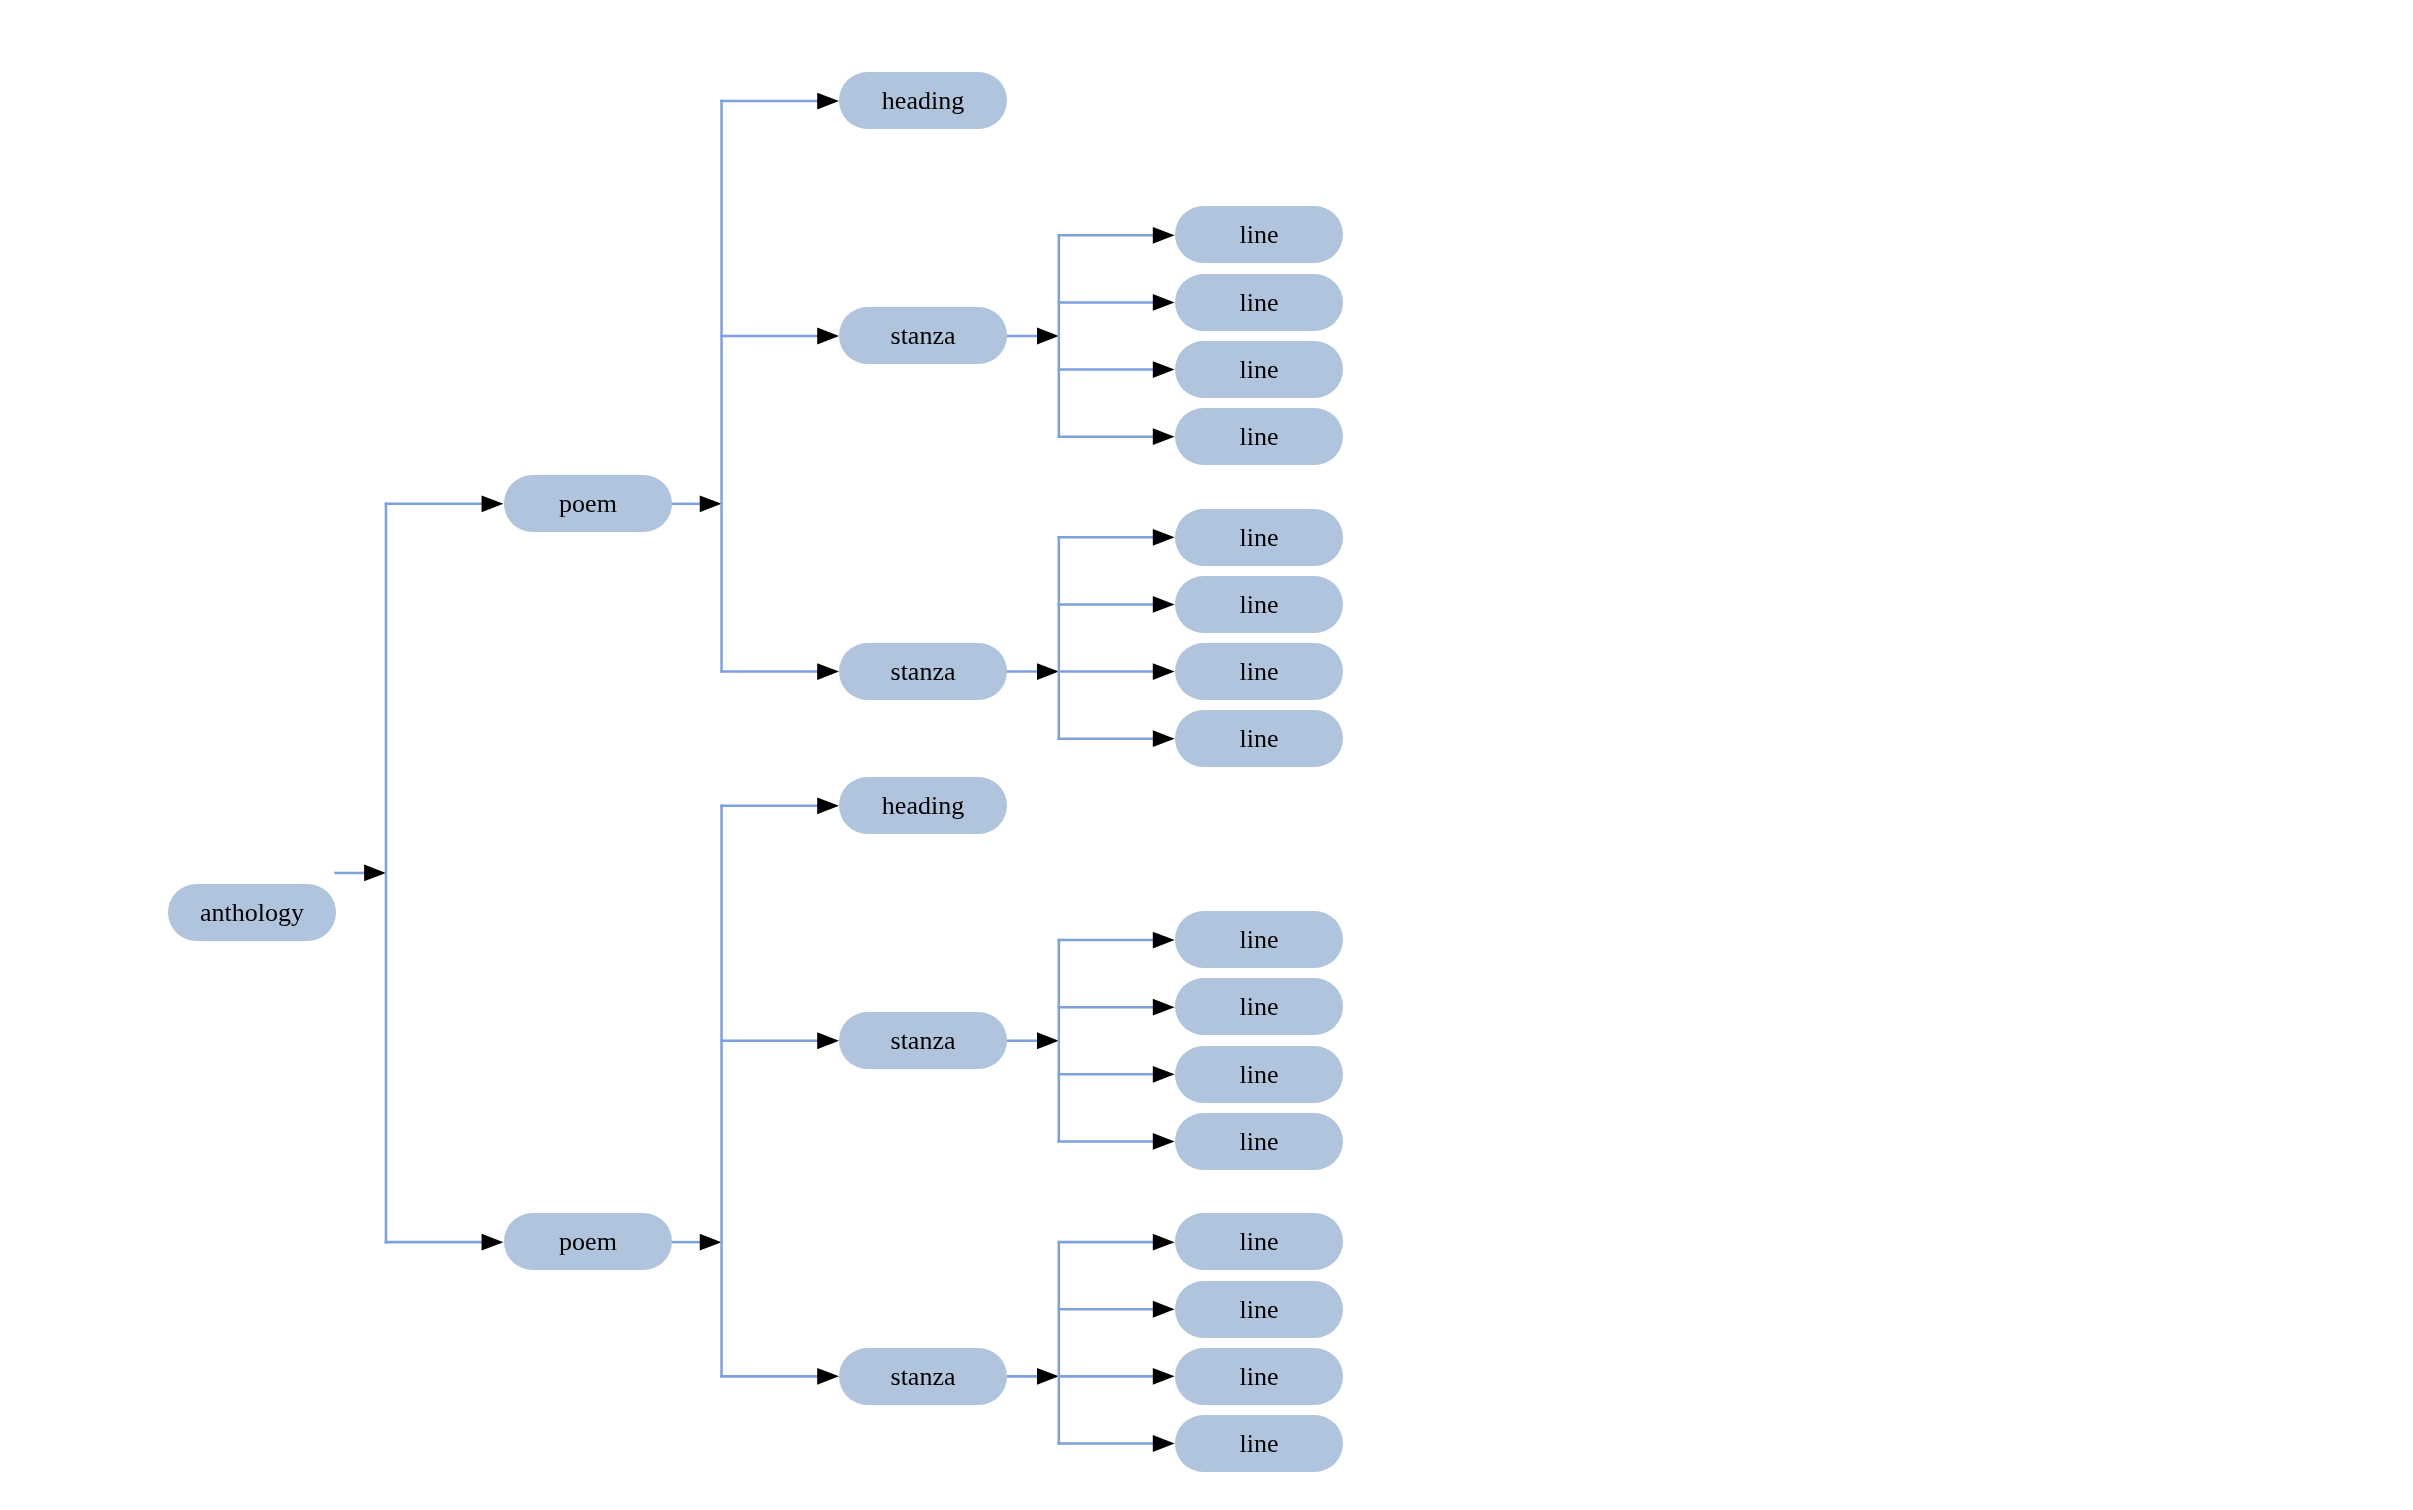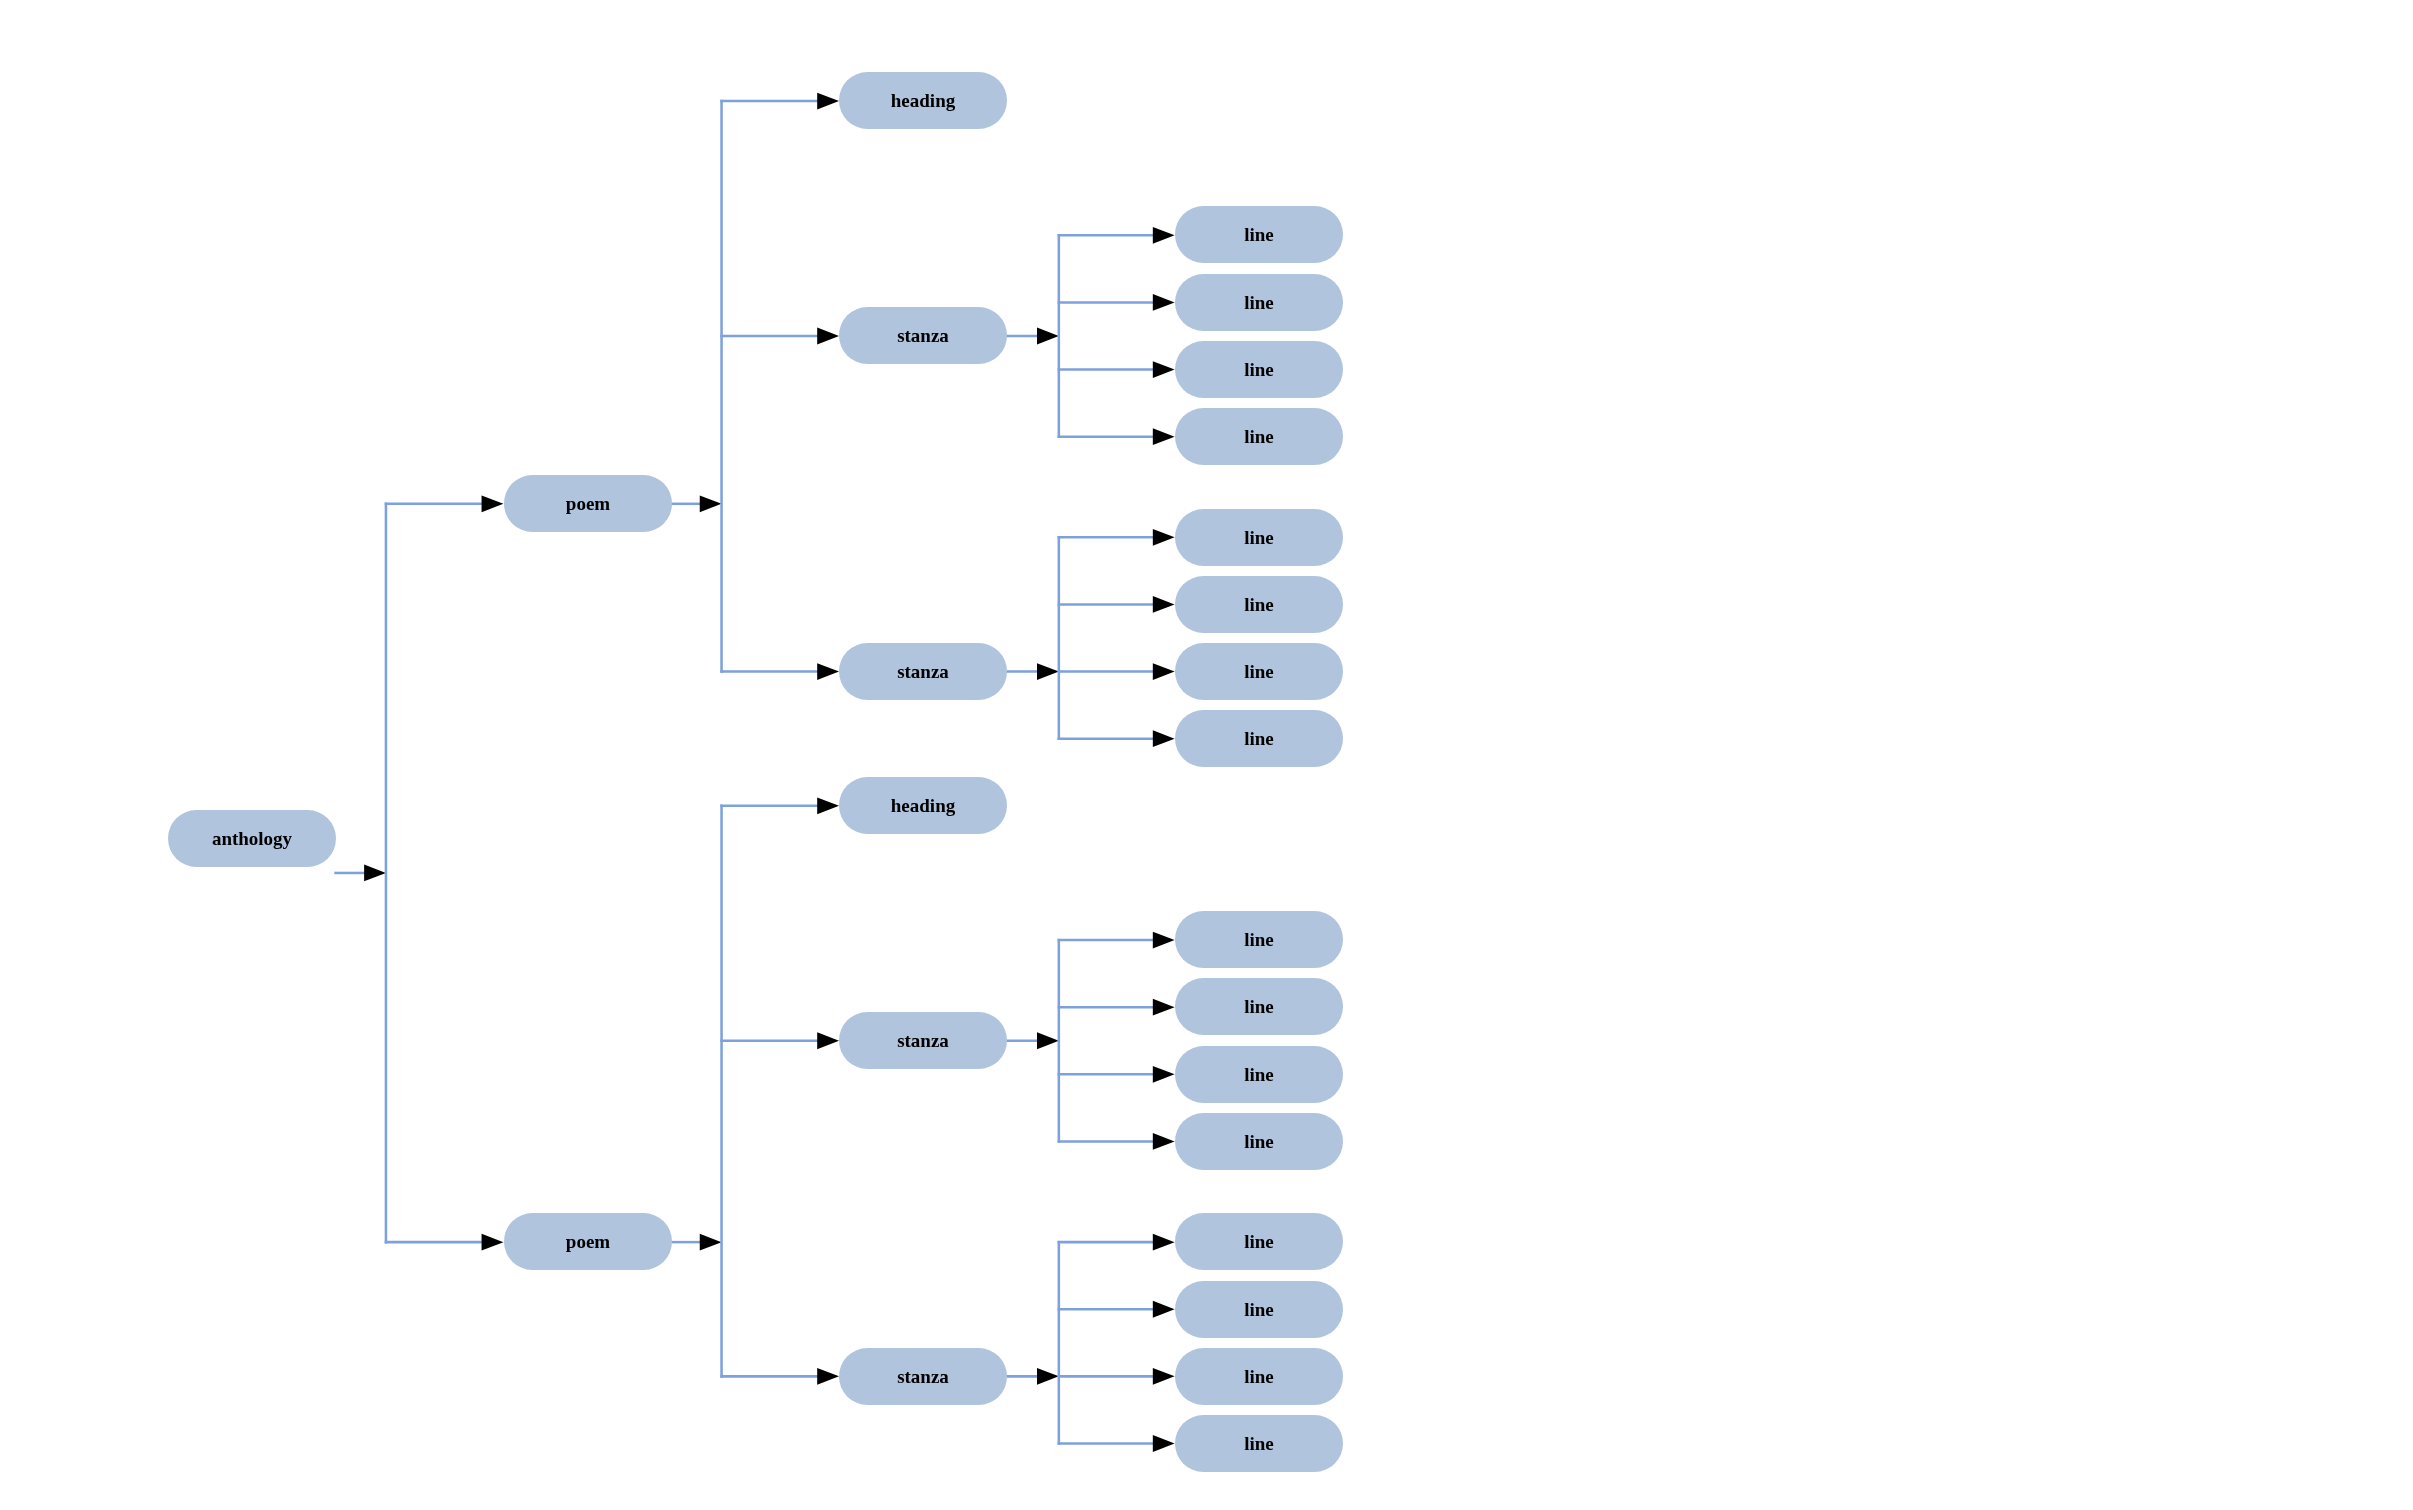--- a/index.html
+++ b/index.html
@@ -23,22 +23,22 @@
     height: 1511px;
   }
   .node {
     position: absolute;
     width: 168px;
     height: 57px;
     border-radius: 28.5px;
     display: flex;
     align-items: center;
     justify-content: center;
-    font-weight: bold;
-    font-size: 19px;
+    font-weight: normal;
+    font-size: 26px;
     line-height: 1;
     color: #000000;
     box-sizing: border-box;
     user-select: none;
   }
 </style>
 </head>
 <body>
 
 <div class="canvas">
@@ -121,21 +121,21 @@
         <path d="M 1400 1480 L 1374 1470 L 1374 1490 Z" fill="#000000"></path>
         <line x1="1262" y1="1560" x2="1374" y2="1560" stroke="#7ca1dc" stroke-width="3" stroke-linecap="square"></line>
         <path d="M 1400 1560 L 1374 1550 L 1374 1570 Z" fill="#000000"></path>
         <line x1="1262" y1="1640" x2="1374" y2="1640" stroke="#7ca1dc" stroke-width="3" stroke-linecap="square"></line>
         <path d="M 1400 1640 L 1374 1630 L 1374 1650 Z" fill="#000000"></path>
         <line x1="1262" y1="1720" x2="1374" y2="1720" stroke="#7ca1dc" stroke-width="3" stroke-linecap="square"></line>
         <path d="M 1400 1720 L 1374 1710 L 1374 1730 Z" fill="#000000"></path>
       </g>
     </svg>
   <div id="nodes">
-      <div class="node" style="left: 168px; top: 810px; background: rgb(176, 196, 222); color: rgb(0, 0, 0);">anthology</div>
+      <div class="node" style="left: 168px; top: 884px; background: rgb(176, 196, 222); color: rgb(0, 0, 0);">anthology</div>
       <div class="node" style="left: 504px; top: 475px; background: rgb(176, 196, 222); color: rgb(0, 0, 0);">poem</div>
       <div class="node" style="left: 839px; top: 72px; background: rgb(176, 196, 222); color: rgb(0, 0, 0);">heading</div>
       <div class="node" style="left: 839px; top: 307px; background: rgb(176, 196, 222); color: rgb(0, 0, 0);">stanza</div>
       <div class="node" style="left: 1175px; top: 206px; background: rgb(176, 196, 222); color: rgb(0, 0, 0);">line</div>
       <div class="node" style="left: 1175px; top: 274px; background: rgb(176, 196, 222); color: rgb(0, 0, 0);">line</div>
       <div class="node" style="left: 1175px; top: 341px; background: rgb(176, 196, 222); color: rgb(0, 0, 0);">line</div>
       <div class="node" style="left: 1175px; top: 408px; background: rgb(176, 196, 222); color: rgb(0, 0, 0);">line</div>
       <div class="node" style="left: 839px; top: 643px; background: rgb(176, 196, 222); color: rgb(0, 0, 0);">stanza</div>
       <div class="node" style="left: 1175px; top: 509px; background: rgb(176, 196, 222); color: rgb(0, 0, 0);">line</div>
       <div class="node" style="left: 1175px; top: 576px; background: rgb(176, 196, 222); color: rgb(0, 0, 0);">line</div>

